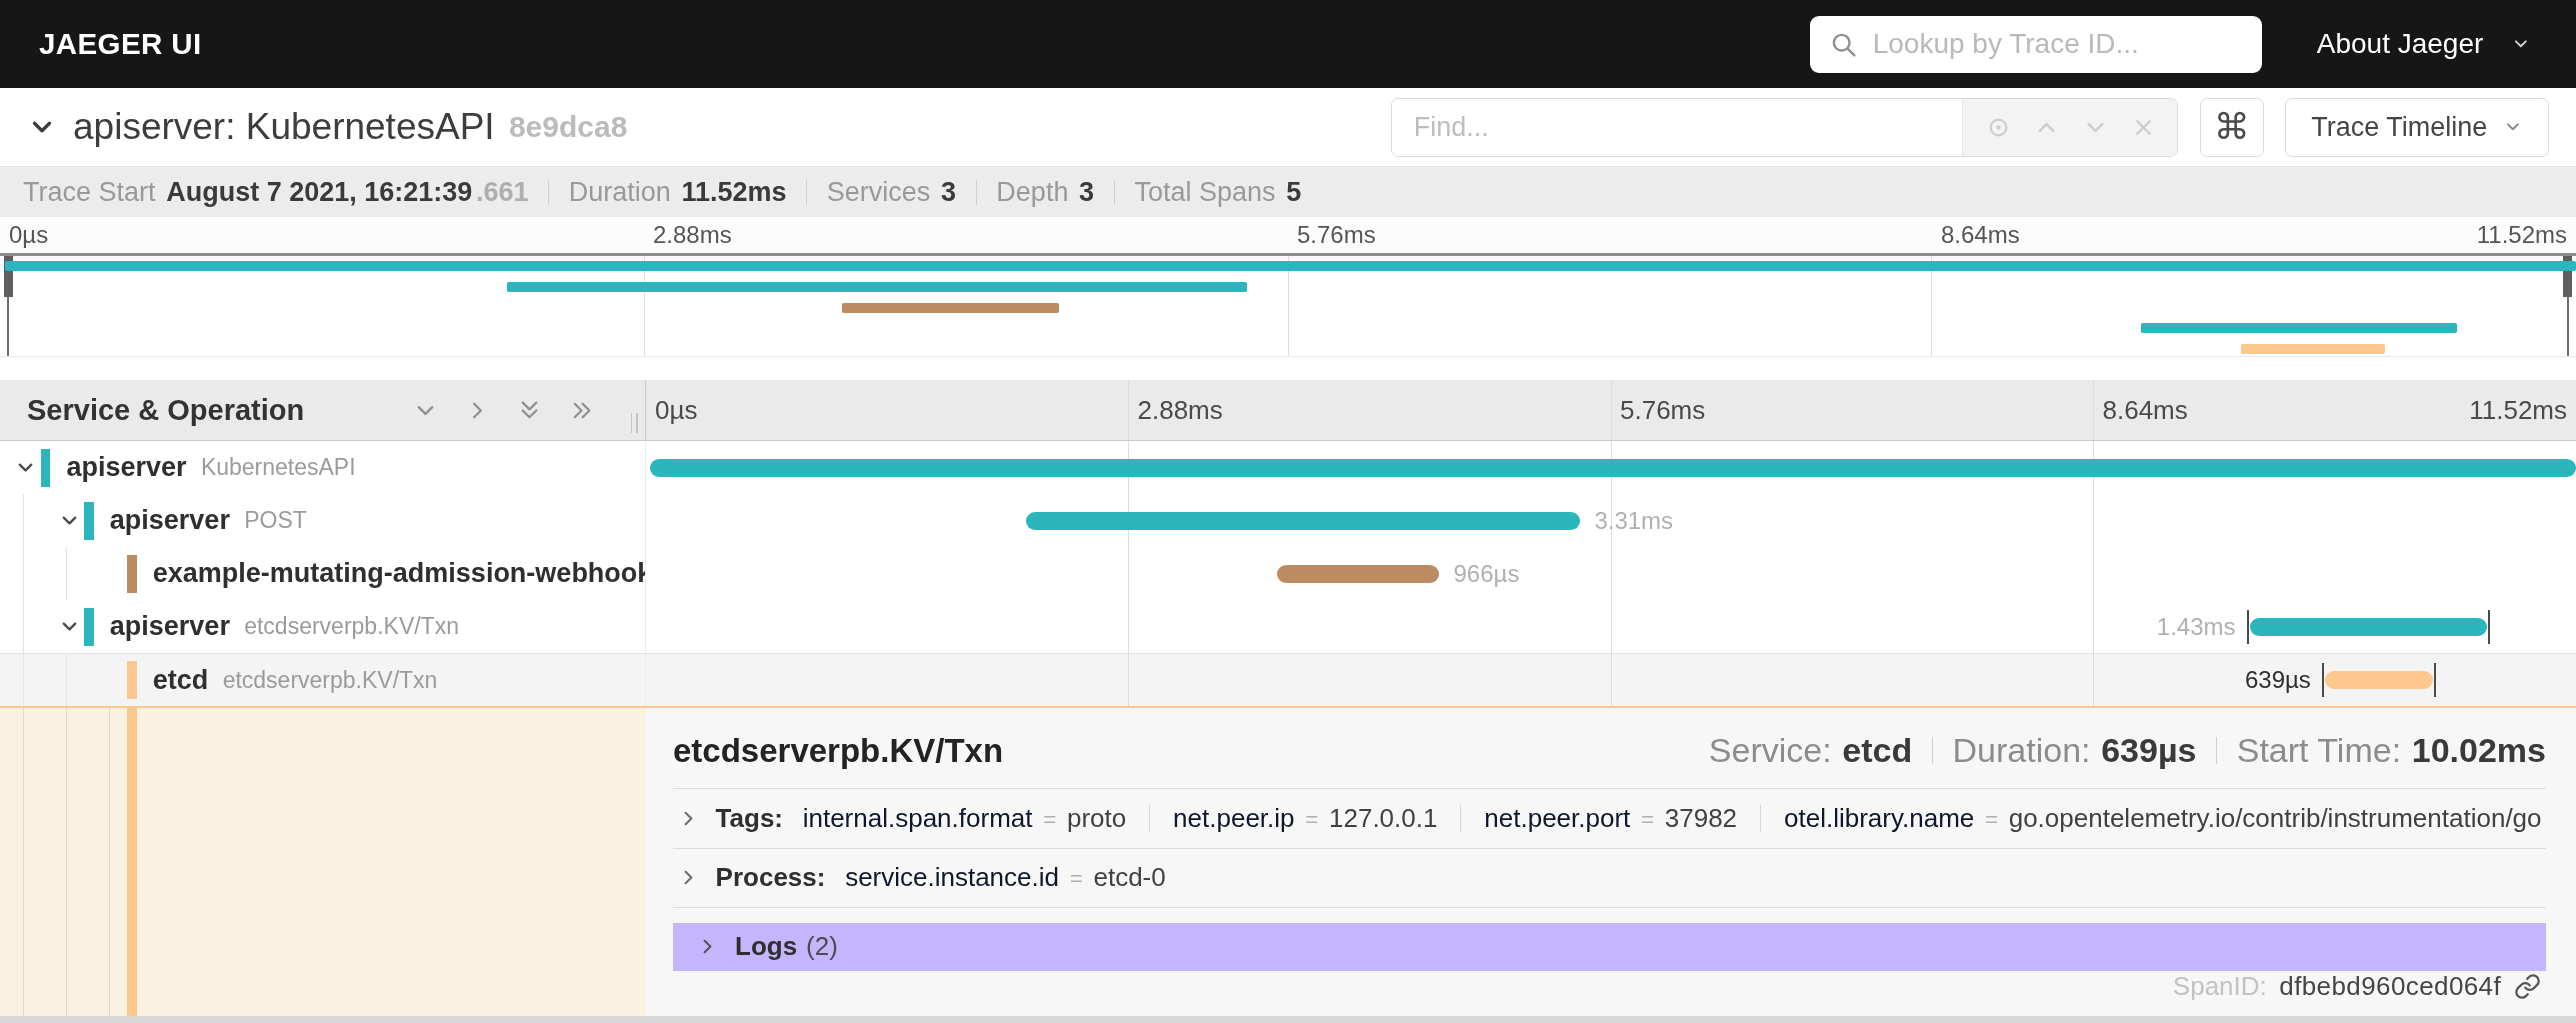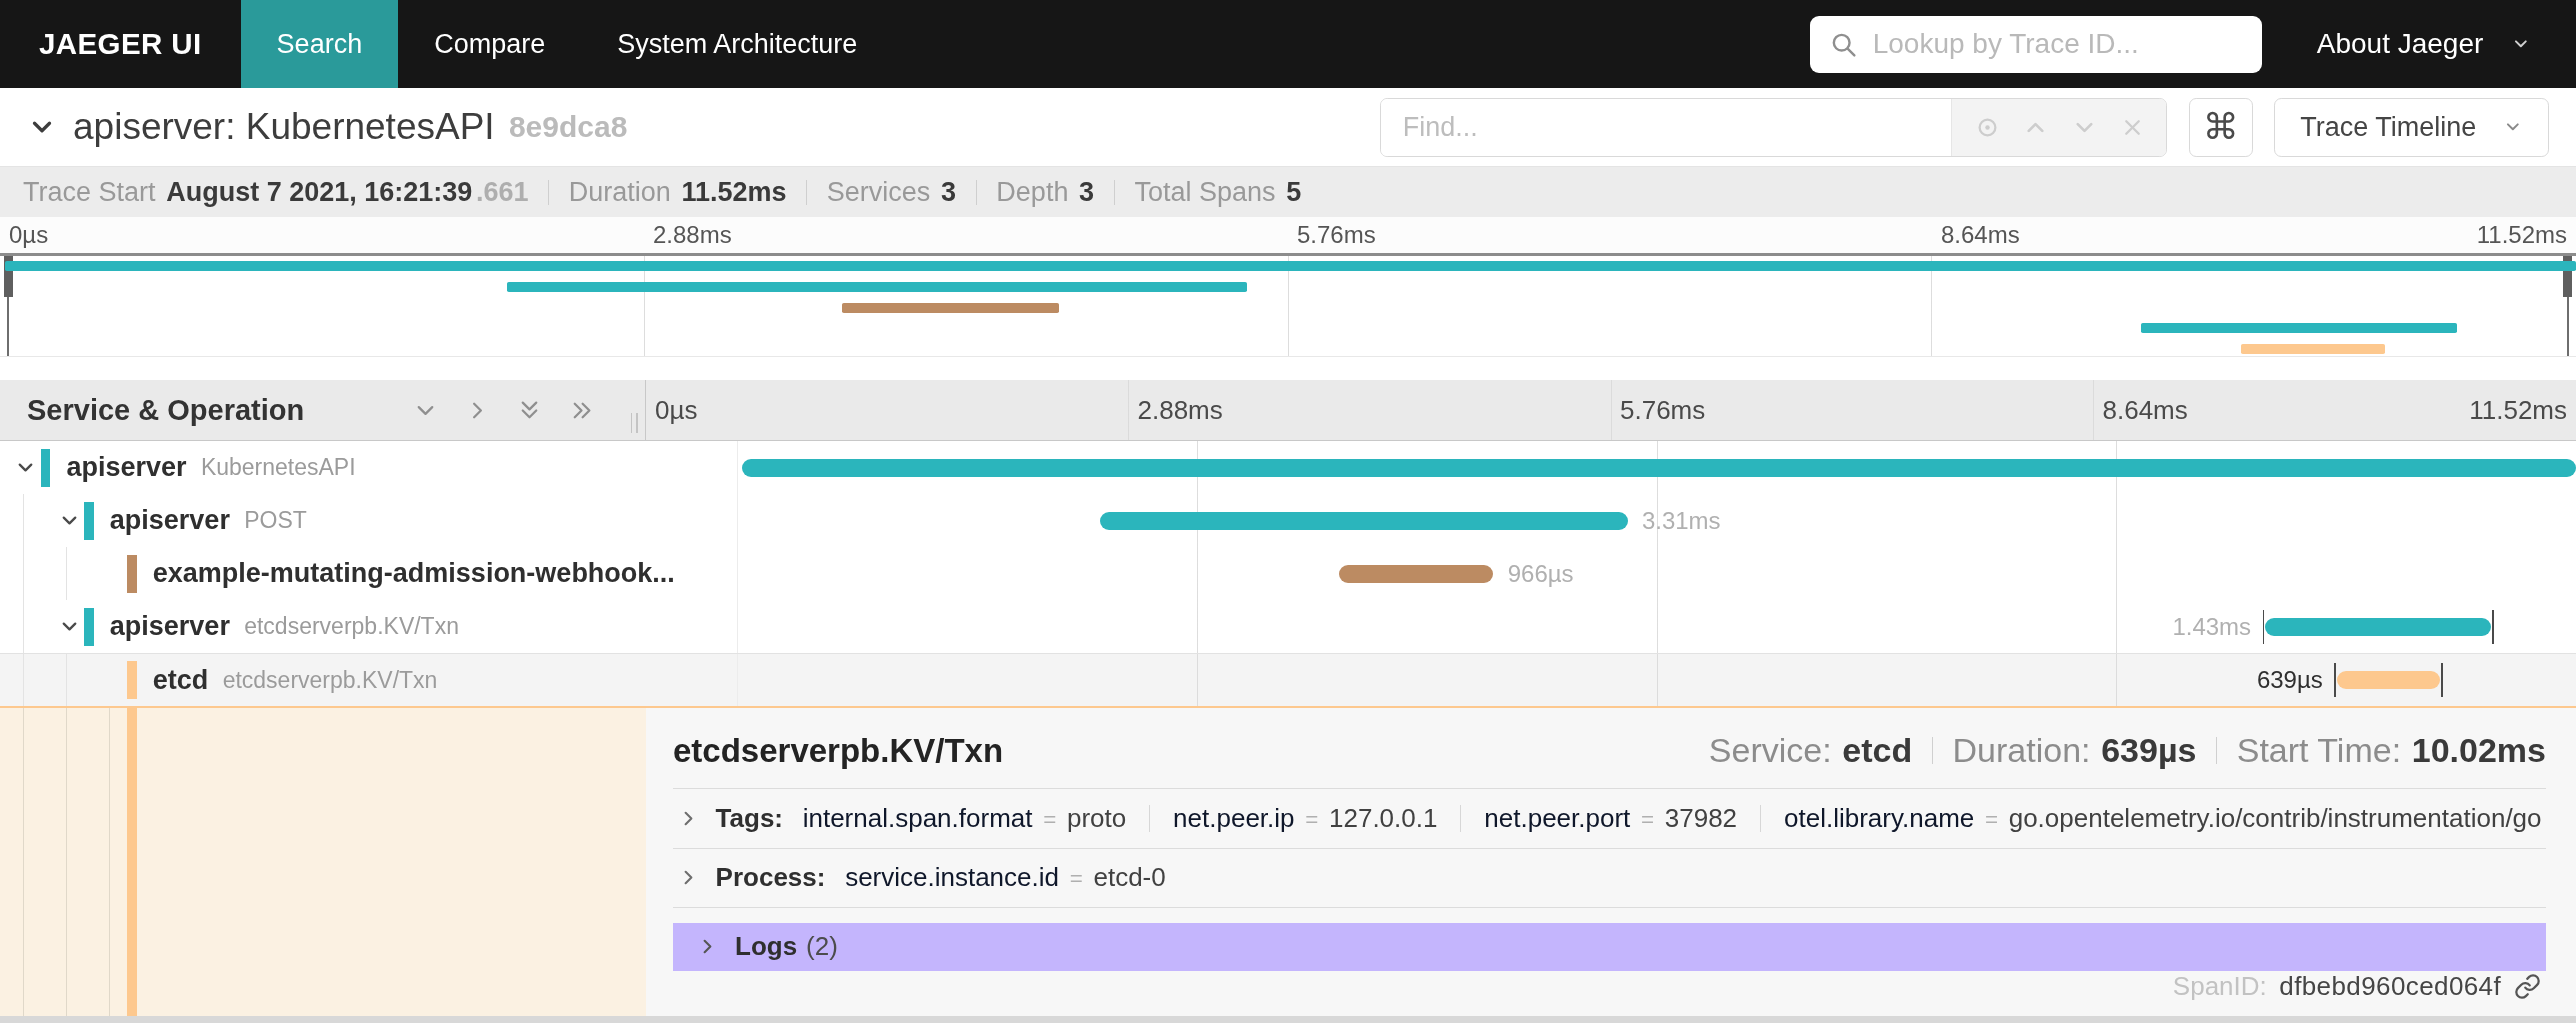--- a/index.html
+++ b/index.html
@@ -40,21 +40,21 @@
   .th-right { margin-left:auto; display:flex; align-items:center; gap: 21.5px; }
   .find-group { display:flex; width: 787px; height: 59px; border: 0.9px solid #d9d9d9; border-radius: 7.2px; background:#fff; overflow:hidden; }
   .find-input { flex:1; border:none; outline:none; padding: 0 21.5px; font-size: 27px; color:#333;
                 font-family:"Liberation Sans",sans-serif; }
   .find-input::placeholder { color:#bdbdbd; }
   .find-tools { width: 215px; background:#f3f3f3; border-left: 0.9px solid #e6e6e6; display:flex;
                 align-items:center; justify-content: space-evenly; }
   .cmd-btn { width: 64px; height: 59px; border: 0.9px solid #d9d9d9; border-radius: 7.2px; background:#fff;
              font-size: 36px; color:#4a4a4a; display:flex; align-items:center; justify-content:center; cursor:pointer; }
   .view-btn { height: 59px; border: 0.9px solid #d9d9d9; border-radius: 7.2px; background:#fff; font-size: 27px;
-              color:#454545; display:flex; align-items:center; gap: 27px; padding: 0 25px; cursor:pointer; white-space:nowrap; }
+              color:#454545; display:flex; align-items:center; gap: 16px; padding: 0 25px; cursor:pointer; white-space:nowrap; }
 
   
   .summary { height: 50px; background: #ececec; display:flex; align-items:center; padding: 0 23px;
              font-size: 27px; color: #999; white-space: nowrap; }
   .sum-item { display:flex; align-items:baseline; gap: 10.7px; }
   .sum-value { color: #3a3a3a; font-weight: bold; }
   .sum-suffix { color: #aeaeae; font-weight: bold; margin-left: -7.2px; }
   .sum-sep { width: 0.9px; height: 25px; background: #cfcfcf; margin: 0 19.7px; align-self:center; }
 
   
@@ -79,21 +79,21 @@
   .tl-icons span { cursor:pointer; display:flex; }
   .col-resizer { position:absolute; right: 7.2px; bottom: 7.2px; display:flex; gap: 3.6px; cursor: col-resize; }
   .col-resizer i { width: 1.8px; height: 19.7px; background: #c4c4c4; }
   .tl-header-right { flex:1; position:relative; font-size: 26px; color: #4a4a4a; }
   .tl-header-right .tick { position:absolute; top: 50%; transform: translateY(-50%); }
 
   
   .rows { background:#fff; }
   .row { display:flex; height: 53px; cursor:pointer; }
   .row.selected { background: var(--selected_row_bg); border-top: 0.9px solid #e2e2e2; }
-  .row-left { width: 738px; flex:none; display:flex; align-items:center; position:relative;
+  .row-left { width: 646px; flex:none; display:flex; align-items:center; position:relative;
               border-right: 0.9px solid #ececec; overflow:hidden; white-space:nowrap; }
   .guide { position:absolute; top:0; bottom:0; width:0.9px; background:#e3e3e3; }
   .row-chevron { width: 30px; flex:none; display:flex; justify-content:center; color:#4a4a4a; z-index:1; }
   .cbar { width: 9.8px; height: 38px; flex:none; z-index:1; }
   .svc { font-size: 27px; font-weight: bold; color: #2f2f2f; margin-left: 16px; }
   .op  { font-size: 23px; color: #9b9b9b; margin-left: 14.3px; overflow:hidden; text-overflow:ellipsis; }
   .row-right { flex:1; position:relative; }
   .bar { position:absolute; top:50%; transform: translateY(-50%); height: 18px; border-radius: 9px; cursor:pointer; }
   .bar-tick { position:absolute; top:50%; transform: translateY(-50%); width: 1.8px; height: 34px; background:#4a4a4a; }
   .bar-label { position:absolute; top:50%; transform: translateY(-50%); font-size: 24px; color:#b0b0b0; white-space:nowrap; }
@@ -131,25 +131,20 @@
   .spanid-value { color:#454545; letter-spacing: 0.4px; }
   .link-icon { cursor:pointer; }
 
   .bottom-strip { height: 9px; background: #d8d8d8; }
 </style>
 </head>
 <body>
 
 <div class="navbar">
   <div class="brand">JAEGER UI</div>
-  <div class="nav-tabs">
-      <div class="nav-tab active">Search</div>
-      <div class="nav-tab">Compare</div>
-      <div class="nav-tab">System Architecture</div>
-    </div>
   <div class="nav-spacer"></div>
   <div class="lookup">
     <span>
       <svg width="29" height="29" viewBox="0 0 24 24" fill="none" stroke="#8f8f8f" stroke-width="2" stroke-linecap="round">
           <circle cx="10.5" cy="10.5" r="6.5"></circle>
           <line x1="15.6" y1="15.6" x2="21" y2="21"></line>
         </svg>
     </span>
     <input placeholder="Lookup by Trace ID..." style="">
   </div>

